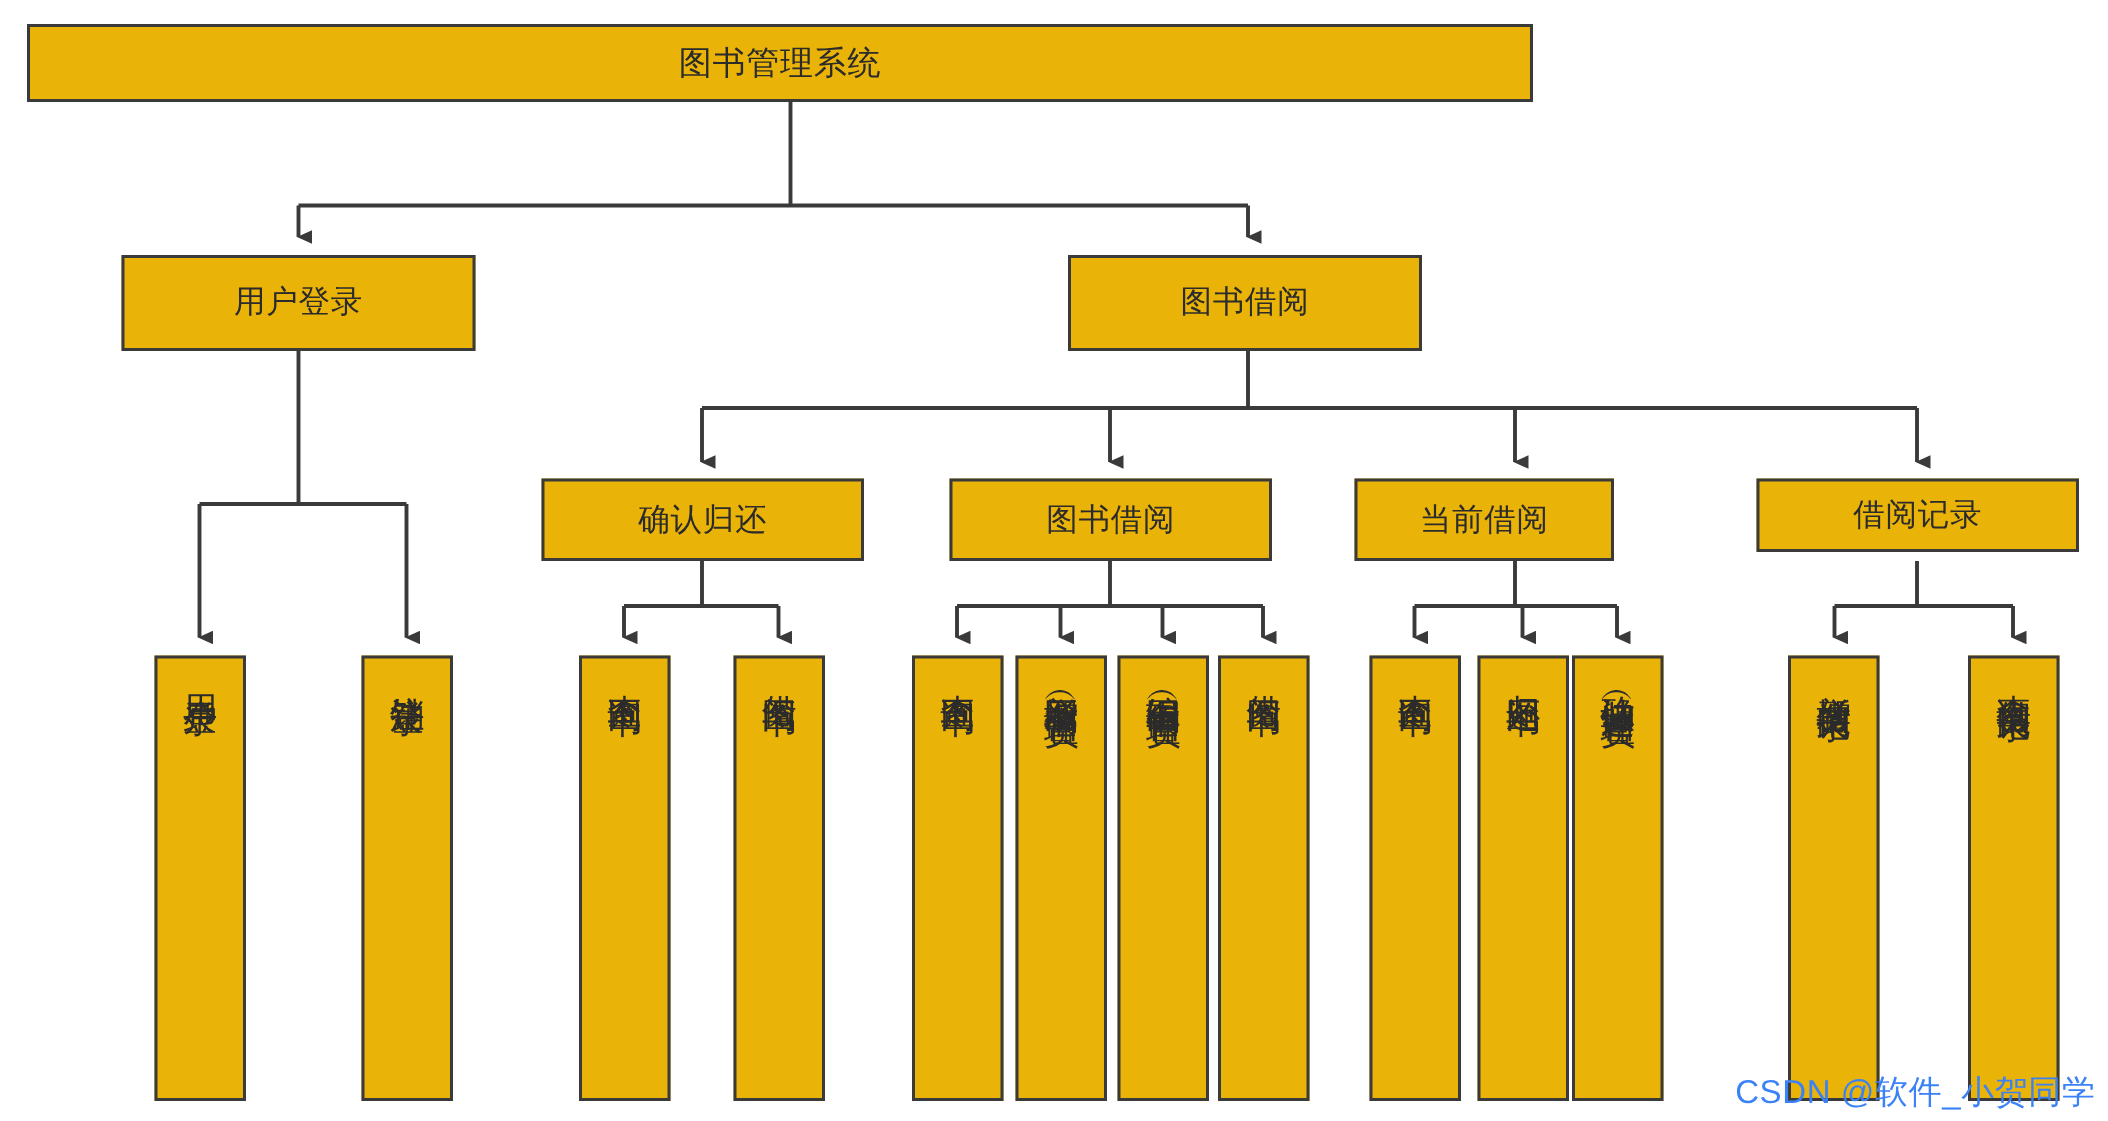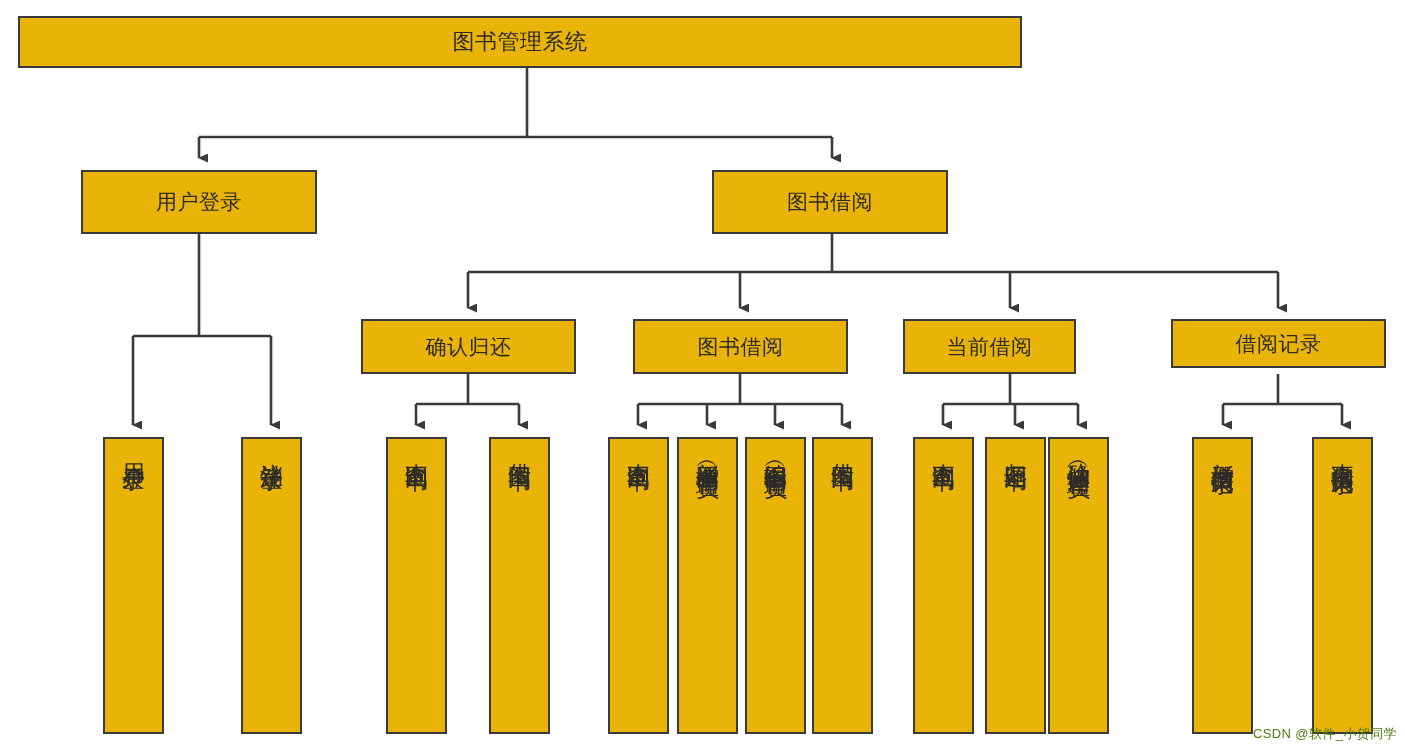--- a/index.html
+++ b/index.html
@@ -59,22 +59,22 @@
     text-orientation: upright;
     font-size: 23px;
     line-height: 1.18;
     letter-spacing: 2px;
     white-space: normal;
   }
   #watermark {
     position: absolute;
     right: 8px;
     bottom: 4px;
-    font-size: 13px;
-    color: #4d7c0f;
+    font-size: 22px;
+    color: #3b82f6;
     z-index: 5;
     white-space: nowrap;
     letter-spacing: 0.4px;
   }
 </style>
 </head>
 <body>
 
 <div id="diagram-root">
 

